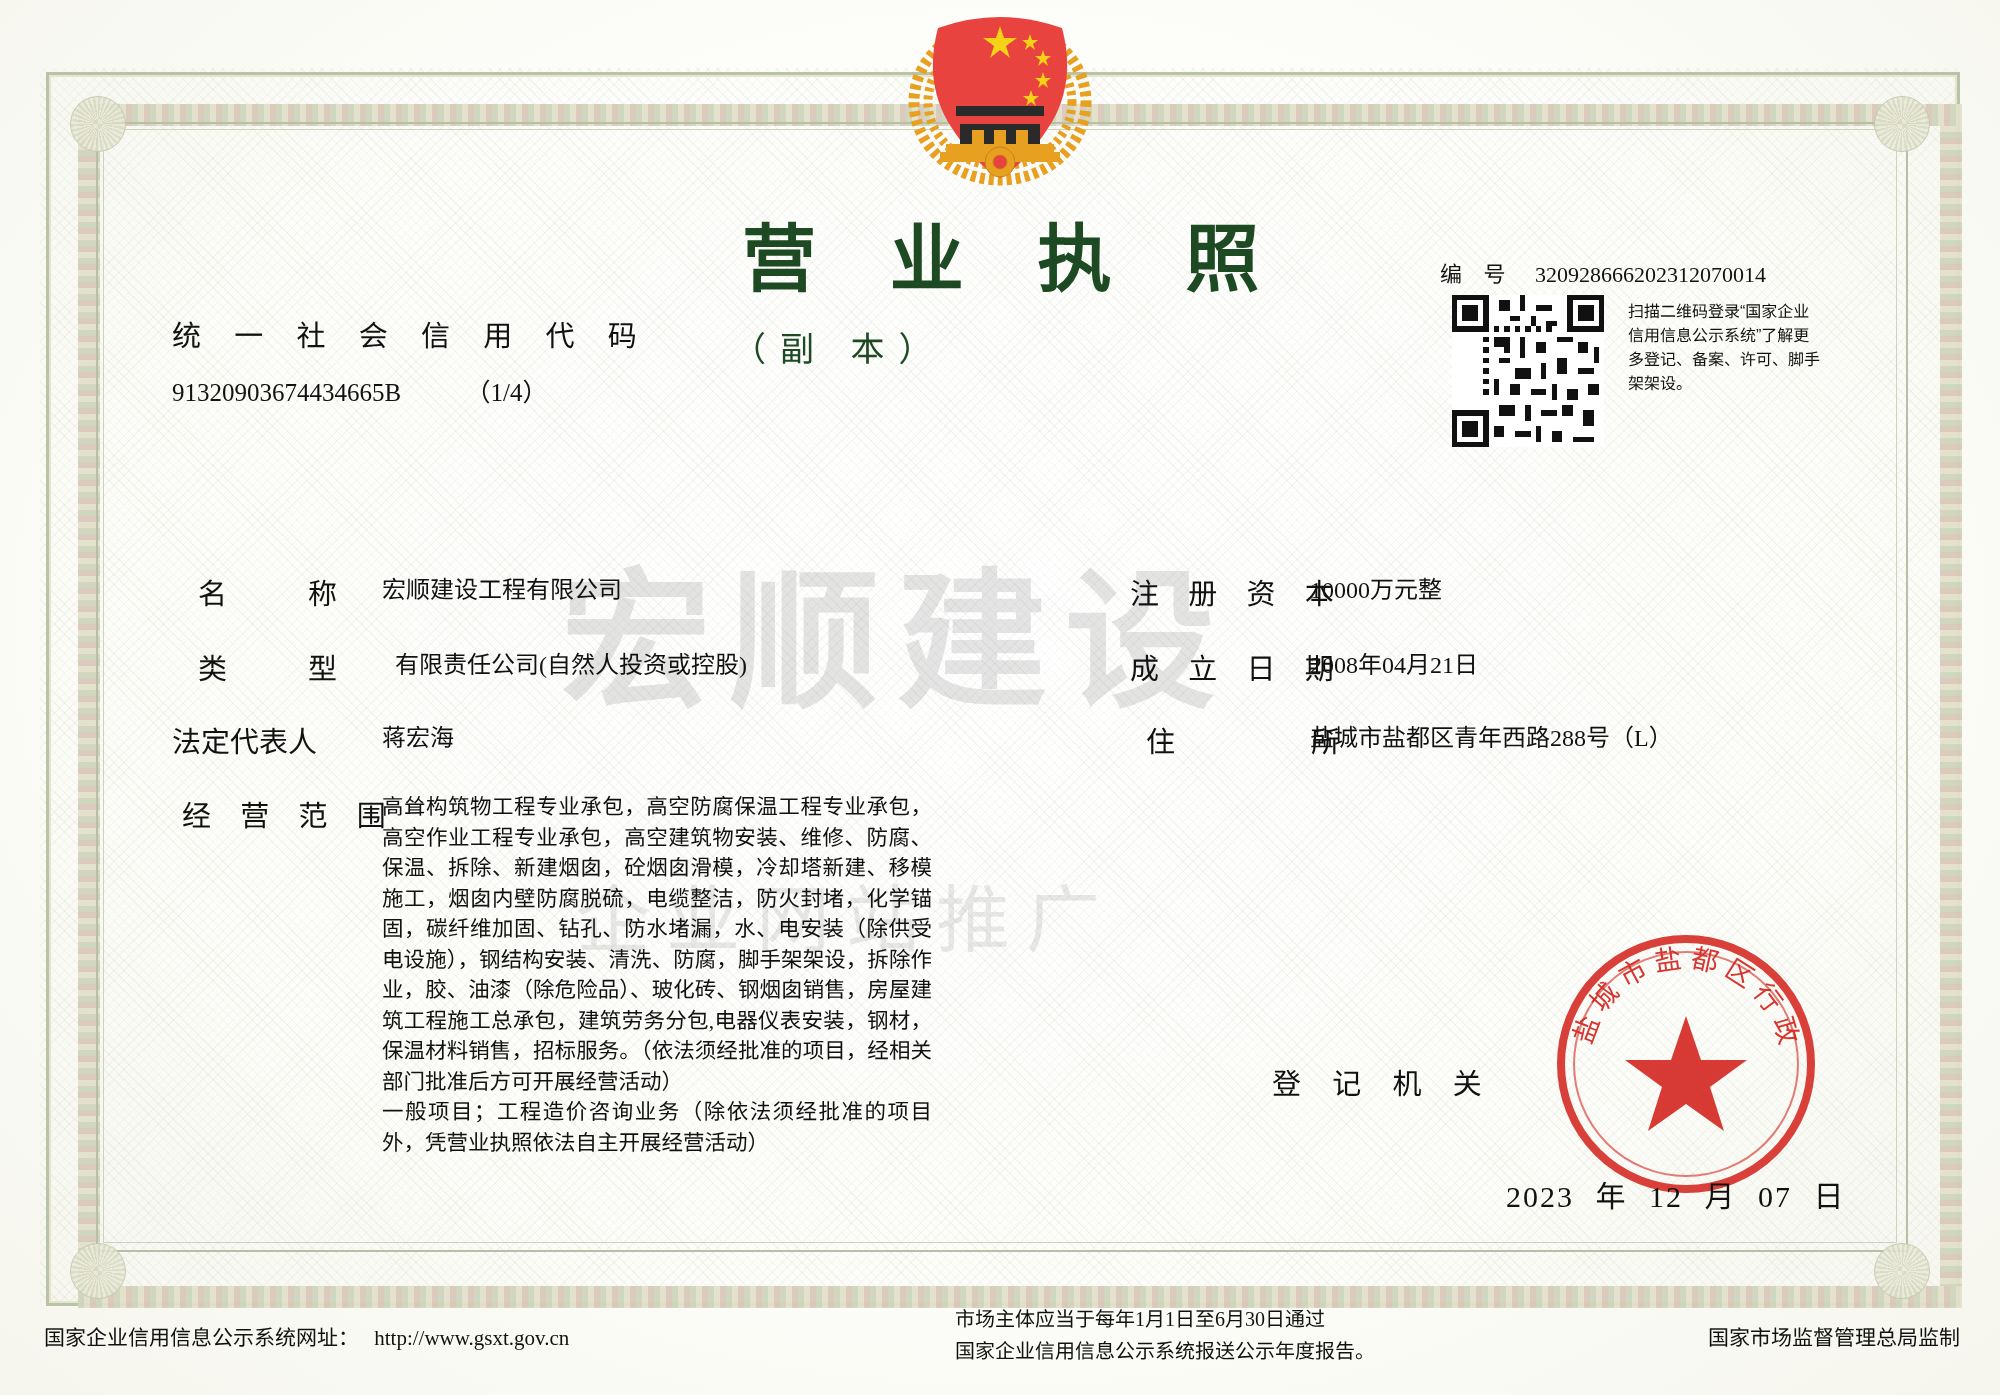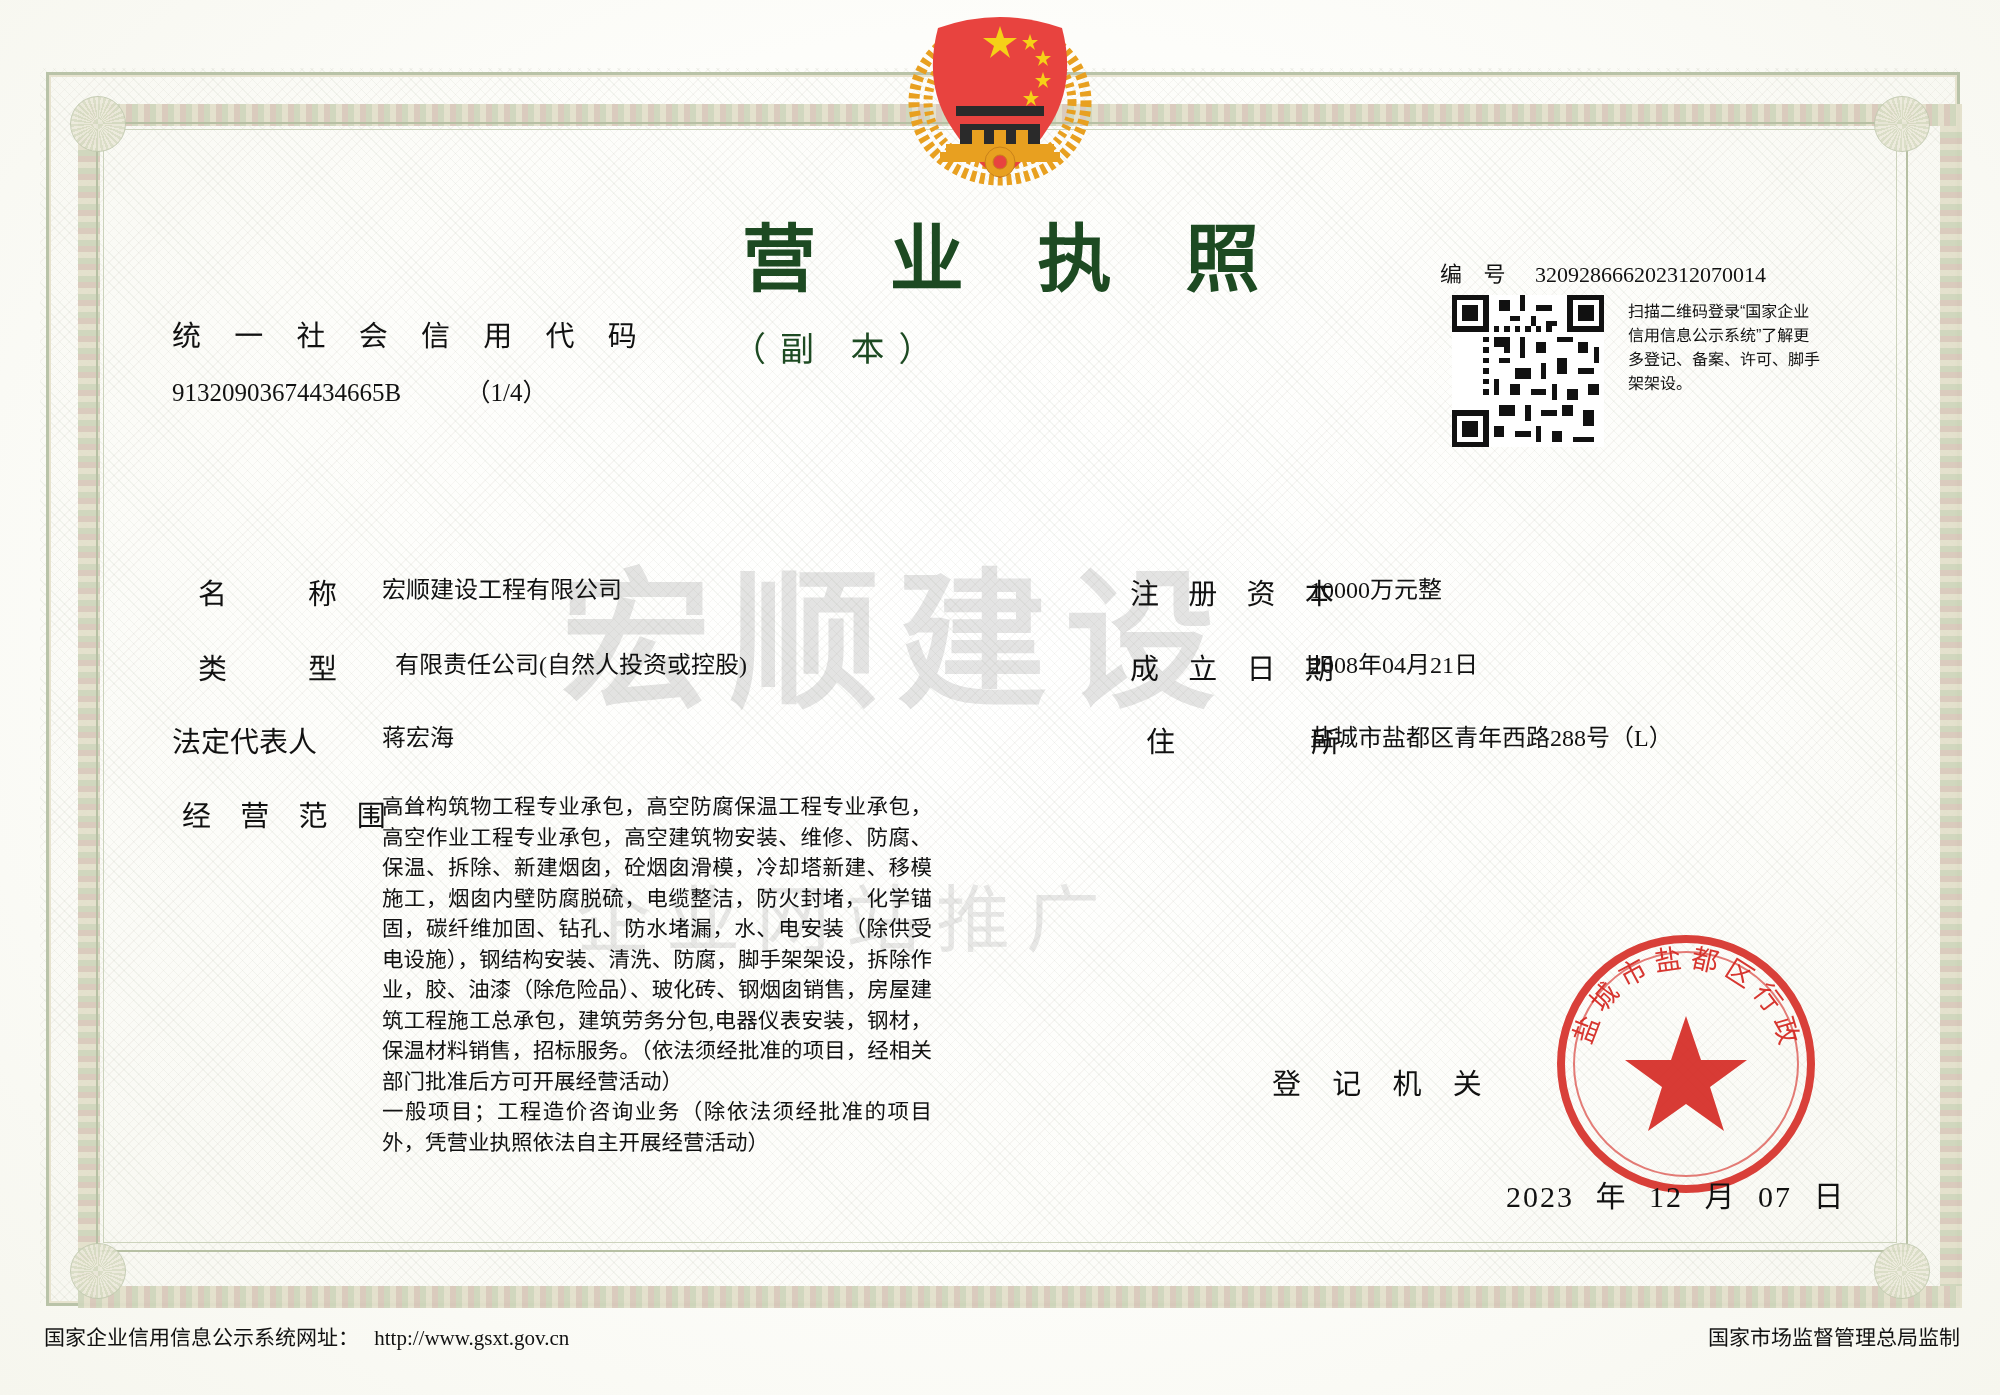--- a/index.html
+++ b/index.html
@@ -397,16 +397,20 @@
     <span>月</span>
     <span>07</span>
     <span>日</span>
   </div>
 
   <div class="footer">
     <div id="foot-left">
       <span>国家企业信用信息公示系统网址：</span>
       <span class="url">http://www.gsxt.gov.cn</span>
     </div>
+    <div id="foot-center">
+      <div>市场主体应当于每年1月1日至6月30日通过</div>
+      <div>国家企业信用信息公示系统报送公示年度报告。</div>
+    </div>
     <div id="foot-right">国家市场监督管理总局监制</div>
   </div>
 
 </div>
 
 </body></html>

